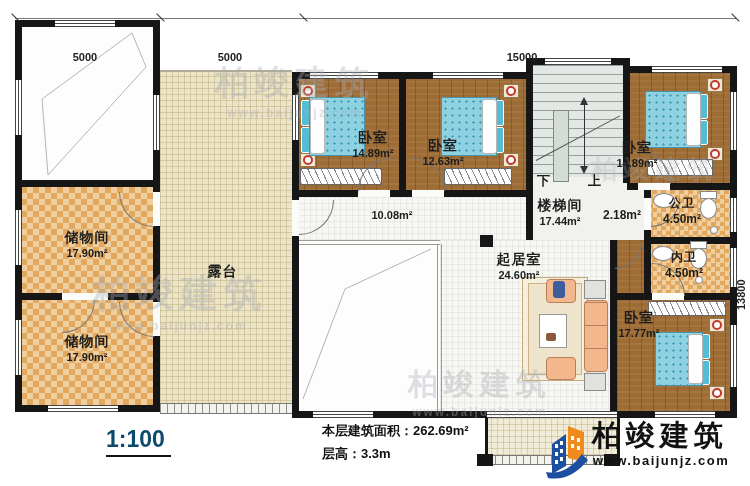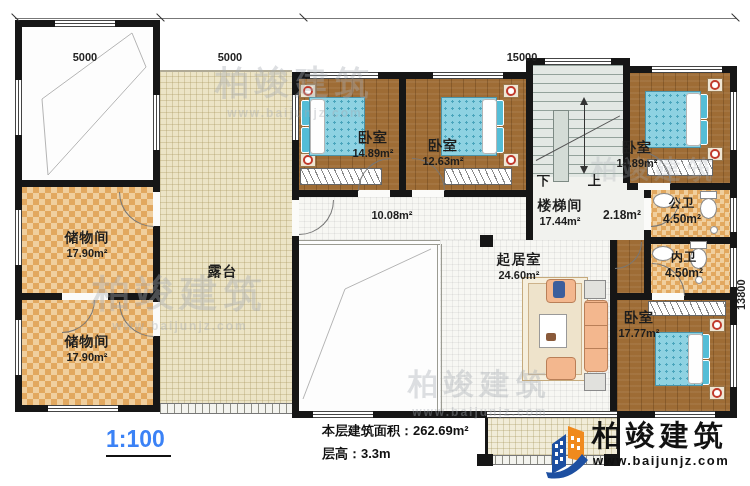--- a/index.html
+++ b/index.html
@@ -60,21 +60,21 @@
   .dim-r{writing-mode:vertical-rl;transform:rotate(180deg);}
   .dimline{position:absolute;z-index:6;background:#777;}
   .tick{position:absolute;z-index:6;width:11px;height:1px;background:#333;transform:rotate(45deg);}
   
   .wm{position:absolute;z-index:5;color:#a7adb4;opacity:.38;text-align:center;pointer-events:none;font-weight:bold;}
   .wm .big{display:block;font-size:34px;letter-spacing:6px;}
   .wm .small{display:block;font-size:12px;letter-spacing:2px;}
   
   #title-block{position:absolute;left:106px;top:417px;height:36px;z-index:7;border-bottom:2px solid #111;display:flex;align-items:flex-end;gap:12px;padding:0 6px 2px 0;}
   #title-block .t{font-size:27px;font-weight:bold;letter-spacing:3px;color:#111;}
-  #title-block .s{font-size:23px;font-weight:bold;color:#3b82f6;}
+  #title-block .s{font-size:23px;font-weight:bold;color:#0c4a6e;}
   #note-block{position:absolute;left:322px;top:420px;z-index:7;color:#111;font-weight:bold;font-size:13px;line-height:1.75;}
   #brand-name{position:absolute;left:592px;top:416px;z-index:8;font-size:29px;font-weight:900;letter-spacing:5px;color:#111;}
   #brand-site{position:absolute;left:593px;top:453px;z-index:8;font-size:13px;font-weight:bold;letter-spacing:1.5px;color:#111;}
   #logo-glyph{position:absolute;left:544px;top:414px;z-index:8;}
   svg.voidline{position:absolute;z-index:2;}
 </style>
 </head>
 <body>
 
 <div id="canvas">

